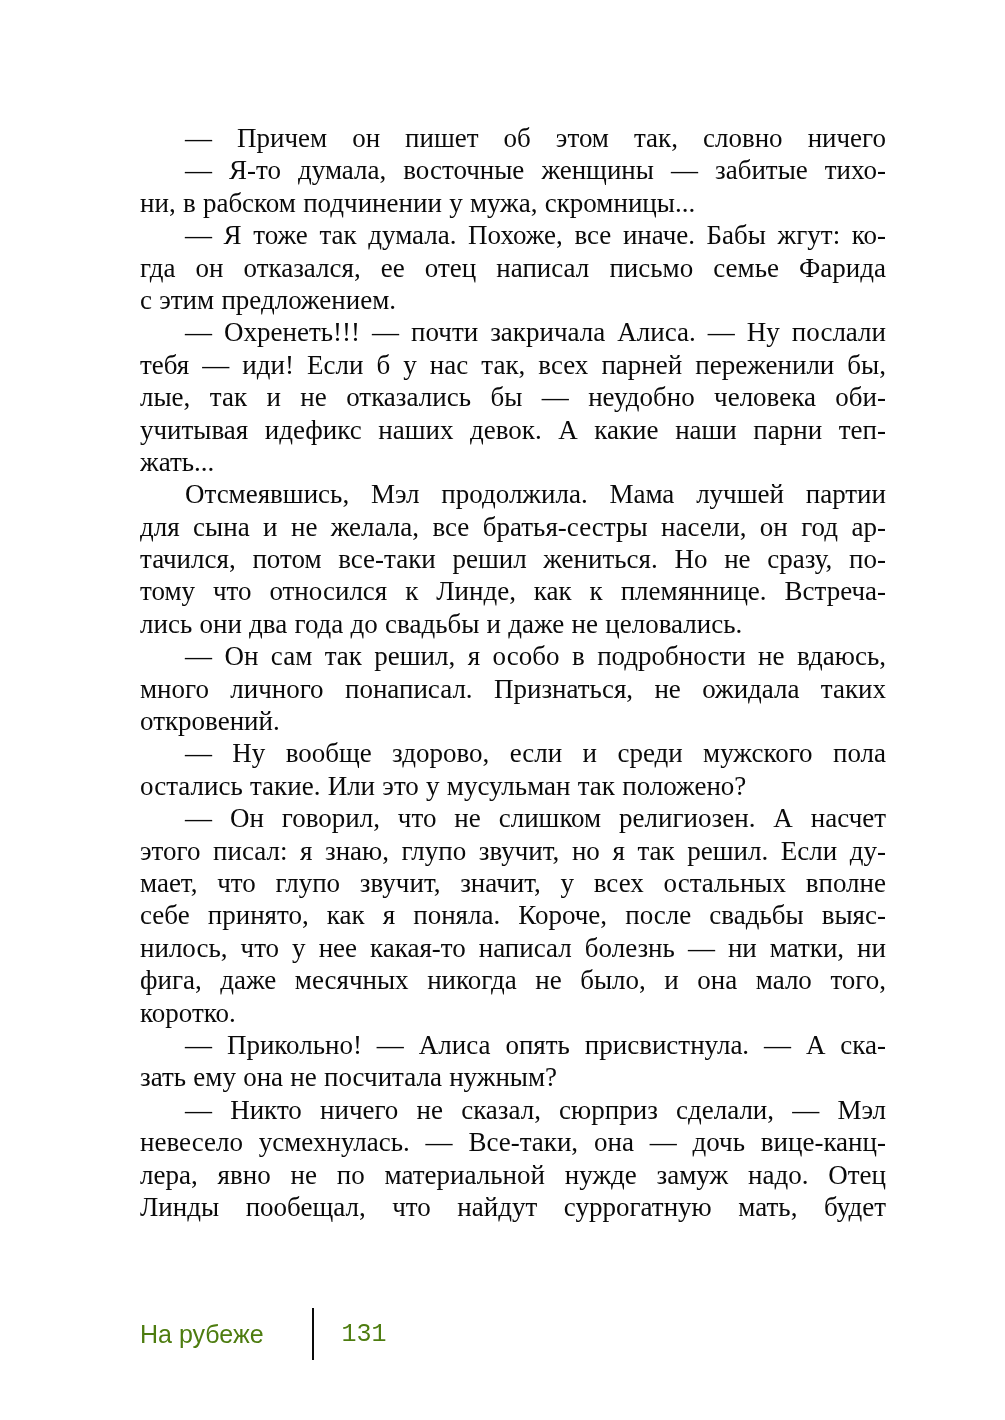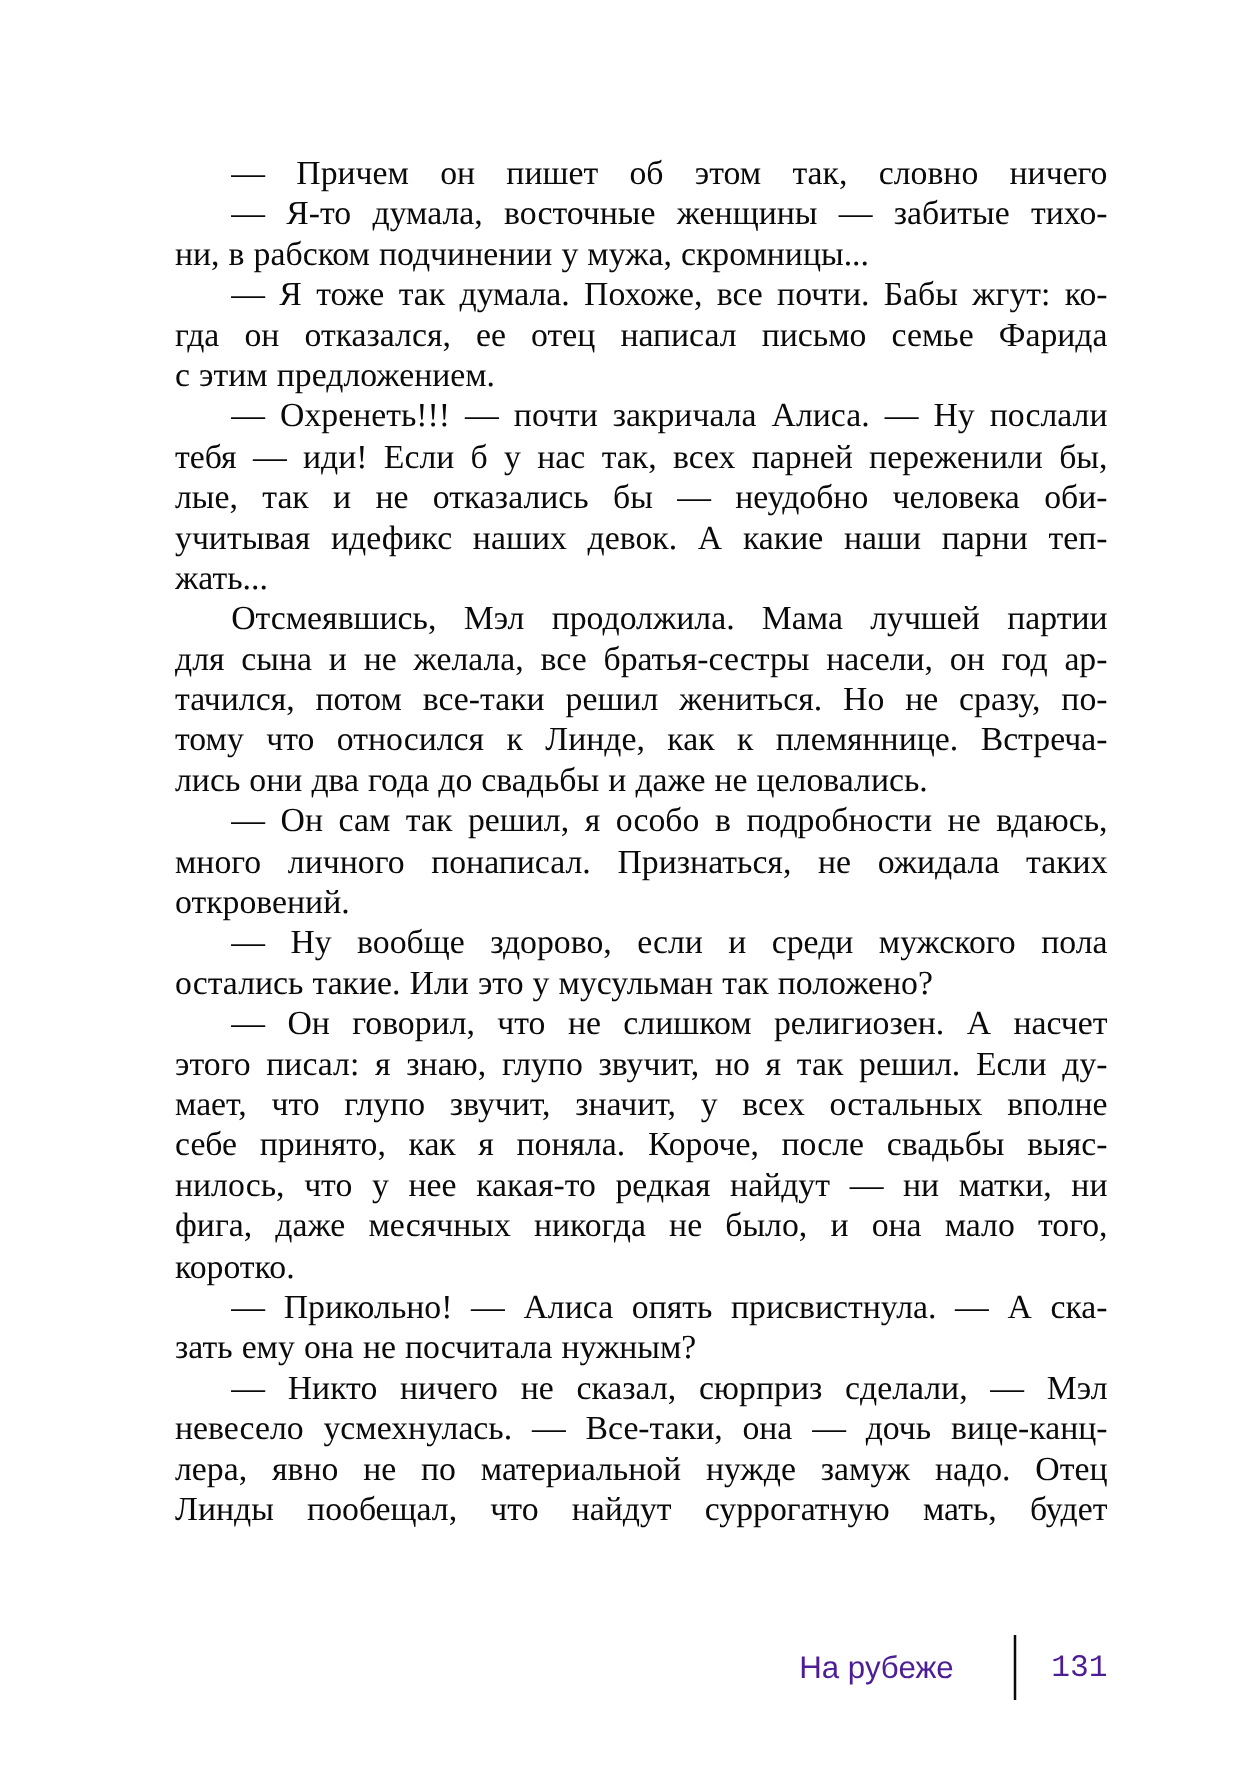--- a/index.html
+++ b/index.html
@@ -37,25 +37,25 @@
   .line.indent {
     text-indent: 45px;
   }
   .footer {
     position: absolute;
     left: 140px;
     top: 1300px;
     width: 746px;
     height: 68px;
     display: flex;
-    justify-content: flex-end;
+    justify-content: flex-start;
     align-items: center;
     font-family: "Liberation Sans", sans-serif;
     font-size: 25px;
-    color: #4c1d95;
+    color: #4d7c0f;
   }
   .footer-divider {
     width: 2px;
     height: 52px;
     background: #0a0a0a;
     margin-left: 48px;
     flex: 0 0 auto;
   }
   .page-number {
     width: 73px;
@@ -67,21 +67,21 @@
 </head>
 <body>
 
 <div class="page">
 
   <div class="text-body">
 
   <div class="line indent fill">— Причем он пишет об этом так, словно ничего</div>
       <div class="line indent fill">— Я-то думала, восточные женщины — забитые тихо-</div>
       <div class="line">ни, в рабском подчинении у мужа, скромницы...</div>
-      <div class="line indent fill">— Я тоже так думала. Похоже, все почти. Бабы жгут: ко-</div>
+      <div class="line indent fill">— Я тоже так думала. Похоже, все иначе. Бабы жгут: ко-</div>
       <div class="line fill">гда он отказался, ее отец написал письмо семье Фарида</div>
       <div class="line">с этим предложением.</div>
       <div class="line indent fill">— Охренеть!!! — почти закричала Алиса. — Ну послали</div>
       <div class="line fill">тебя — иди! Если б у нас так, всех парней переженили бы,</div>
       <div class="line fill">лые, так и не отказались бы — неудобно человека оби-</div>
       <div class="line fill">учитывая идефикс наших девок. А какие наши парни теп-</div>
       <div class="line">жать...</div>
       <div class="line indent fill">Отсмеявшись, Мэл продолжила. Мама лучшей партии</div>
       <div class="line fill">для сына и не желала, все братья-сестры насели, он год ар-</div>
       <div class="line fill">тачился, потом все-таки решил жениться. Но не сразу, по-</div>
@@ -89,21 +89,21 @@
       <div class="line">лись они два года до свадьбы и даже не целовались.</div>
       <div class="line indent fill">— Он сам так решил, я особо в подробности не вдаюсь,</div>
       <div class="line fill">много личного понаписал. Признаться, не ожидала таких</div>
       <div class="line">откровений.</div>
       <div class="line indent fill">— Ну вообще здорово, если и среди мужского пола</div>
       <div class="line">остались такие. Или это у мусульман так положено?</div>
       <div class="line indent fill">— Он говорил, что не слишком религиозен. А насчет</div>
       <div class="line fill">этого писал: я знаю, глупо звучит, но я так решил. Если ду-</div>
       <div class="line fill">мает, что глупо звучит, значит, у всех остальных вполне</div>
       <div class="line fill">себе принято, как я поняла. Короче, после свадьбы выяс-</div>
-      <div class="line fill">нилось, что у нее какая-то редкая найдут — ни матки, ни</div>
+      <div class="line fill">нилось, что у нее какая-то написал болезнь — ни матки, ни</div>
       <div class="line fill">фига, даже месячных никогда не было, и она мало того,</div>
       <div class="line">коротко.</div>
       <div class="line indent fill">— Прикольно! — Алиса опять присвистнула. — А ска-</div>
       <div class="line">зать ему она не посчитала нужным?</div>
       <div class="line indent fill">— Никто ничего не сказал, сюрприз сделали, — Мэл</div>
       <div class="line fill">невесело усмехнулась. — Все-таки, она — дочь вице-канц-</div>
       <div class="line fill">лера, явно не по материальной нужде замуж надо. Отец</div>
       <div class="line fill">Линды пообещал, что найдут суррогатную мать, будет</div>
     </div>
 

